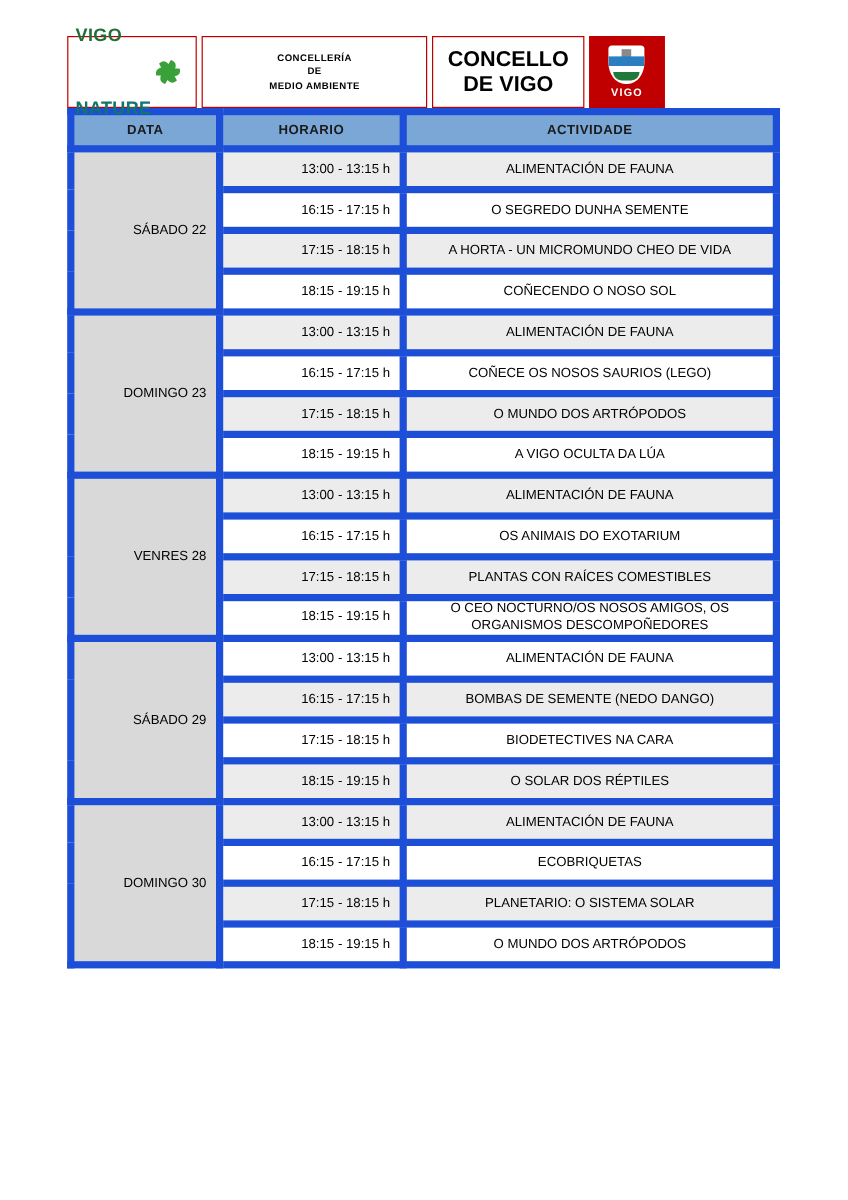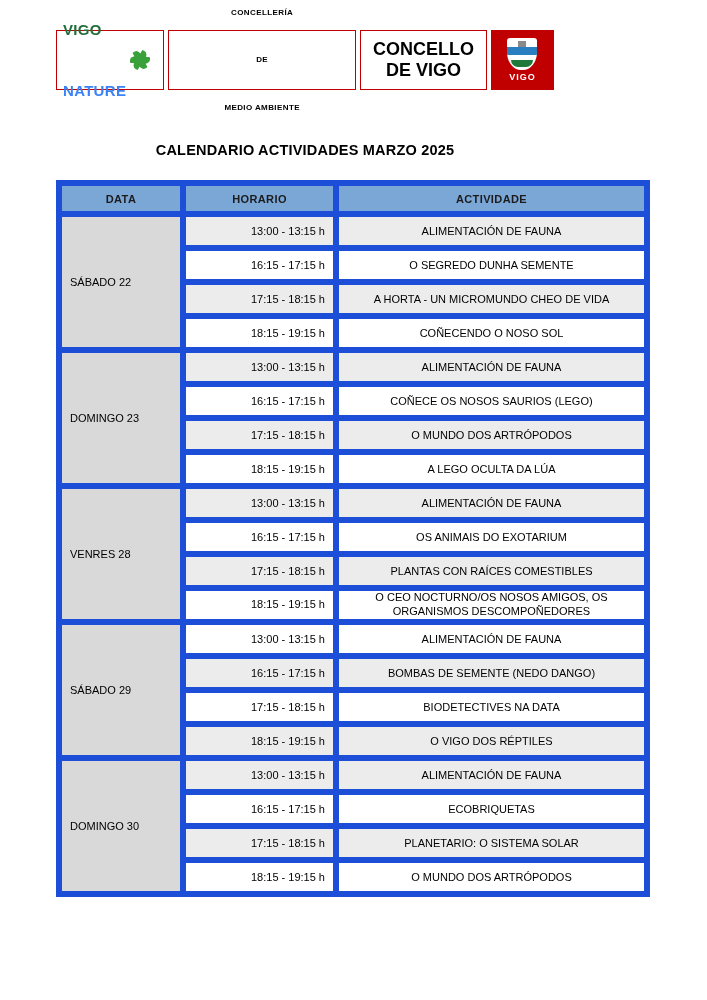--- a/index.html
+++ b/index.html
@@ -54,21 +54,21 @@
     line-height: 1.0;
     text-align: left;
   }
   .vn-text .l1, .vn-text .l2 {
     font-weight: bold;
     font-size: 15px;
     letter-spacing: .3px;
     display: block;
   }
   .vn-text .l1 { color: #1f6f3a; }
-  .vn-text .l2 { color: #3b82f6; margin-top: 46px; }
+  .vn-text .l2 { color: #0f766e; margin-top: 46px; }
   .leaf-mark {
     width: 26px;
     height: 26px;
     position: relative;
   }
   .leaf-mark span {
     position: absolute;
     width: 11px;
     height: 7px;
     background: #3aa03a;
@@ -80,21 +80,20 @@
   .leaf-mark span:nth-child(1){ transform: rotate(0deg); }
   .leaf-mark span:nth-child(2){ transform: rotate(60deg); }
   .leaf-mark span:nth-child(3){ transform: rotate(120deg); }
   .leaf-mark span:nth-child(4){ transform: rotate(180deg); }
   .leaf-mark span:nth-child(5){ transform: rotate(240deg); }
   .leaf-mark span:nth-child(6){ transform: rotate(300deg); }
 
   .hdr-mid {
     width: 197px;
     flex-direction: column;
-    gap: 36px;
   }
   .hdr-mid div {
     font-size: 8px;
     font-weight: bold;
     letter-spacing: .4px;
     line-height: 1.45;
   }
 
   .hdr-concello {
     width: 133px;
@@ -187,21 +186,21 @@
     text-align: center;
     height: 25px;
     letter-spacing: .4px;
     font-size: 11px;
   }
   col.c-data { width: 124px; }
   col.c-horario { width: 153px; }
   col.c-actividade { width: 311px; }
 
   td.day {
-    text-align: left;
+    text-align: right;
     background: #d9d9d9;
     font-size: 11px;
   }
   td.hour {
     text-align: right;
     height: 28px;
   }
   td.act {
     text-align: center;
     height: 28px;
@@ -257,21 +256,20 @@
       <div class="shield-glyph">
         <div class="tower"></div>
         <div class="band"></div>
         <div class="base"></div>
       </div>
       <div class="shield-word">VIGO</div>
     </div>
 
   </div>
 
-  <div class="doc-title">CALENDARIO ACTIVIDADES MARZO 2025</div>
 
   <table class="cal">
     <colgroup>
       <col class="c-data">
       <col class="c-horario">
       <col class="c-actividade">
     </colgroup>
     <thead>
       <tr>
         <th>DATA</th>
@@ -307,21 +305,21 @@
       <tr class="plain">
         <td class="hour">16:15 - 17:15 h</td>
         <td class="act">COÑECE OS NOSOS SAURIOS (LEGO)</td>
       </tr>
       <tr class="shade">
         <td class="hour">17:15 - 18:15 h</td>
         <td class="act">O MUNDO DOS ARTRÓPODOS</td>
       </tr>
       <tr class="plain">
         <td class="hour">18:15 - 19:15 h</td>
-        <td class="act">A LEGO OCULTA DA LÚA</td>
+        <td class="act">A VIGO OCULTA DA LÚA</td>
       </tr>
 
       <tr class="shade">
         <td class="day" rowspan="4">VENRES 28</td>
         <td class="hour">13:00 - 13:15 h</td>
         <td class="act">ALIMENTACIÓN DE FAUNA</td>
       </tr>
       <tr class="plain">
         <td class="hour">16:15 - 17:15 h</td>
         <td class="act">OS ANIMAIS DO EXOTARIUM</td>
@@ -339,25 +337,25 @@
         <td class="day" rowspan="4">SÁBADO 29</td>
         <td class="hour">13:00 - 13:15 h</td>
         <td class="act">ALIMENTACIÓN DE FAUNA</td>
       </tr>
       <tr class="shade">
         <td class="hour">16:15 - 17:15 h</td>
         <td class="act">BOMBAS DE SEMENTE (NEDO DANGO)</td>
       </tr>
       <tr class="plain">
         <td class="hour">17:15 - 18:15 h</td>
-        <td class="act">BIODETECTIVES NA DATA</td>
+        <td class="act">BIODETECTIVES NA CARA</td>
       </tr>
       <tr class="shade">
         <td class="hour">18:15 - 19:15 h</td>
-        <td class="act">O VIGO DOS RÉPTILES</td>
+        <td class="act">O SOLAR DOS RÉPTILES</td>
       </tr>
 
       <tr class="shade">
         <td class="day" rowspan="4">DOMINGO 30</td>
         <td class="hour">13:00 - 13:15 h</td>
         <td class="act">ALIMENTACIÓN DE FAUNA</td>
       </tr>
       <tr class="plain">
         <td class="hour">16:15 - 17:15 h</td>
         <td class="act">ECOBRIQUETAS</td>

